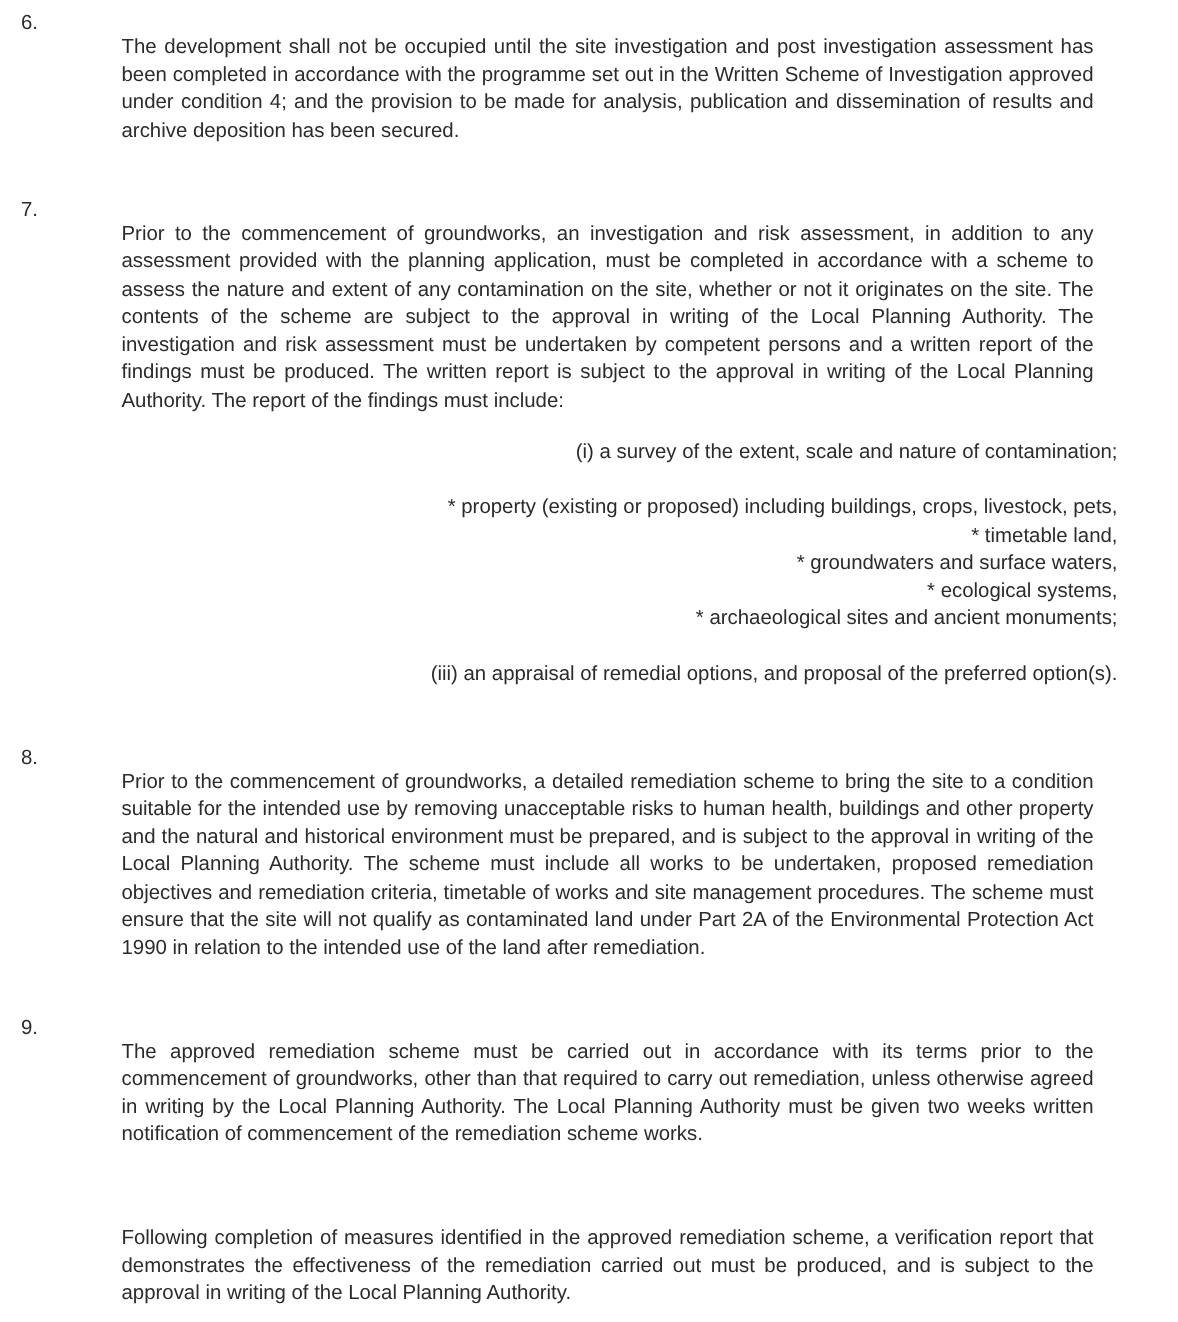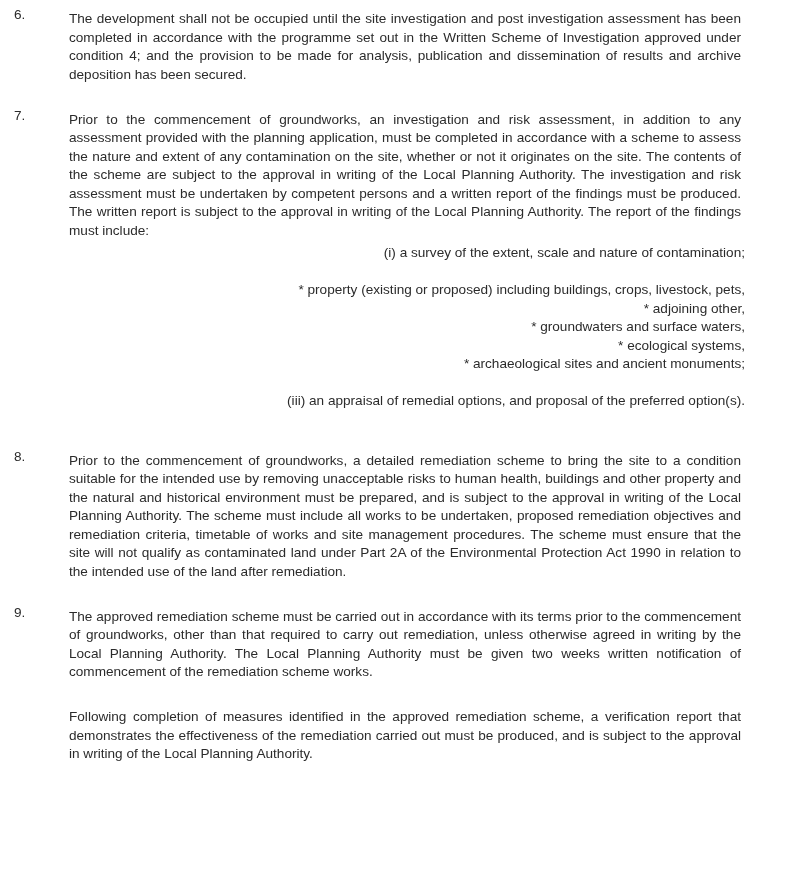--- a/index.html
+++ b/index.html
@@ -29,21 +29,21 @@
   }
   .num {
     flex: 0 0 51px;
     width: 51px;
   }
   .content {
     flex: 1 1 auto;
     min-width: 0;
   }
   .para {
-    margin: 4px;
+    margin: 16px;
     text-align: justify;
     text-justify: inter-word;
   }
   .line {
     white-space: pre-wrap;
     text-align: right;
   }
   .spacer {
     height: 18.5px;
   }
@@ -59,21 +59,21 @@
           <p class="para">The development shall not be occupied until the site investigation and post investigation assessment has been completed in accordance with the programme set out in the Written Scheme of Investigation approved under condition 4; and the provision to be made for analysis, publication and dissemination of results and archive deposition has been secured.</p>
         </div>
       </div>
       <div class="item">
         <div class="num">7.</div>
         <div class="content">
           <p class="para">Prior to the commencement of groundworks, an investigation and risk assessment, in addition to any assessment provided with the planning application, must be completed in accordance with a scheme to assess the nature and extent of any contamination on the site, whether or not it originates on the site. The contents of the scheme are subject to the approval in writing of the Local Planning Authority. The investigation and risk assessment must be undertaken by competent persons and a written report of the findings must be produced. The written report is subject to the approval in writing of the Local Planning Authority. The report of the findings must include:</p>
           <div class="line">(i) a survey of the extent, scale and nature of contamination;</div>
           <div class="spacer"></div>
           <div class="line">* property (existing or proposed) including buildings, crops, livestock, pets,</div>
-          <div class="line">* adjoining other,</div>
+          <div class="line">* timetable land,</div>
           <div class="line">* groundwaters and surface waters,</div>
           <div class="line">* ecological systems,</div>
           <div class="line">* archaeological sites and ancient monuments;</div>
           <div class="spacer"></div>
           <div class="line">(iii) an appraisal of remedial options, and proposal of the preferred option(s).</div>
           <div class="spacer"></div>
         </div>
       </div>
       <div class="item">
         <div class="num">8.</div>

